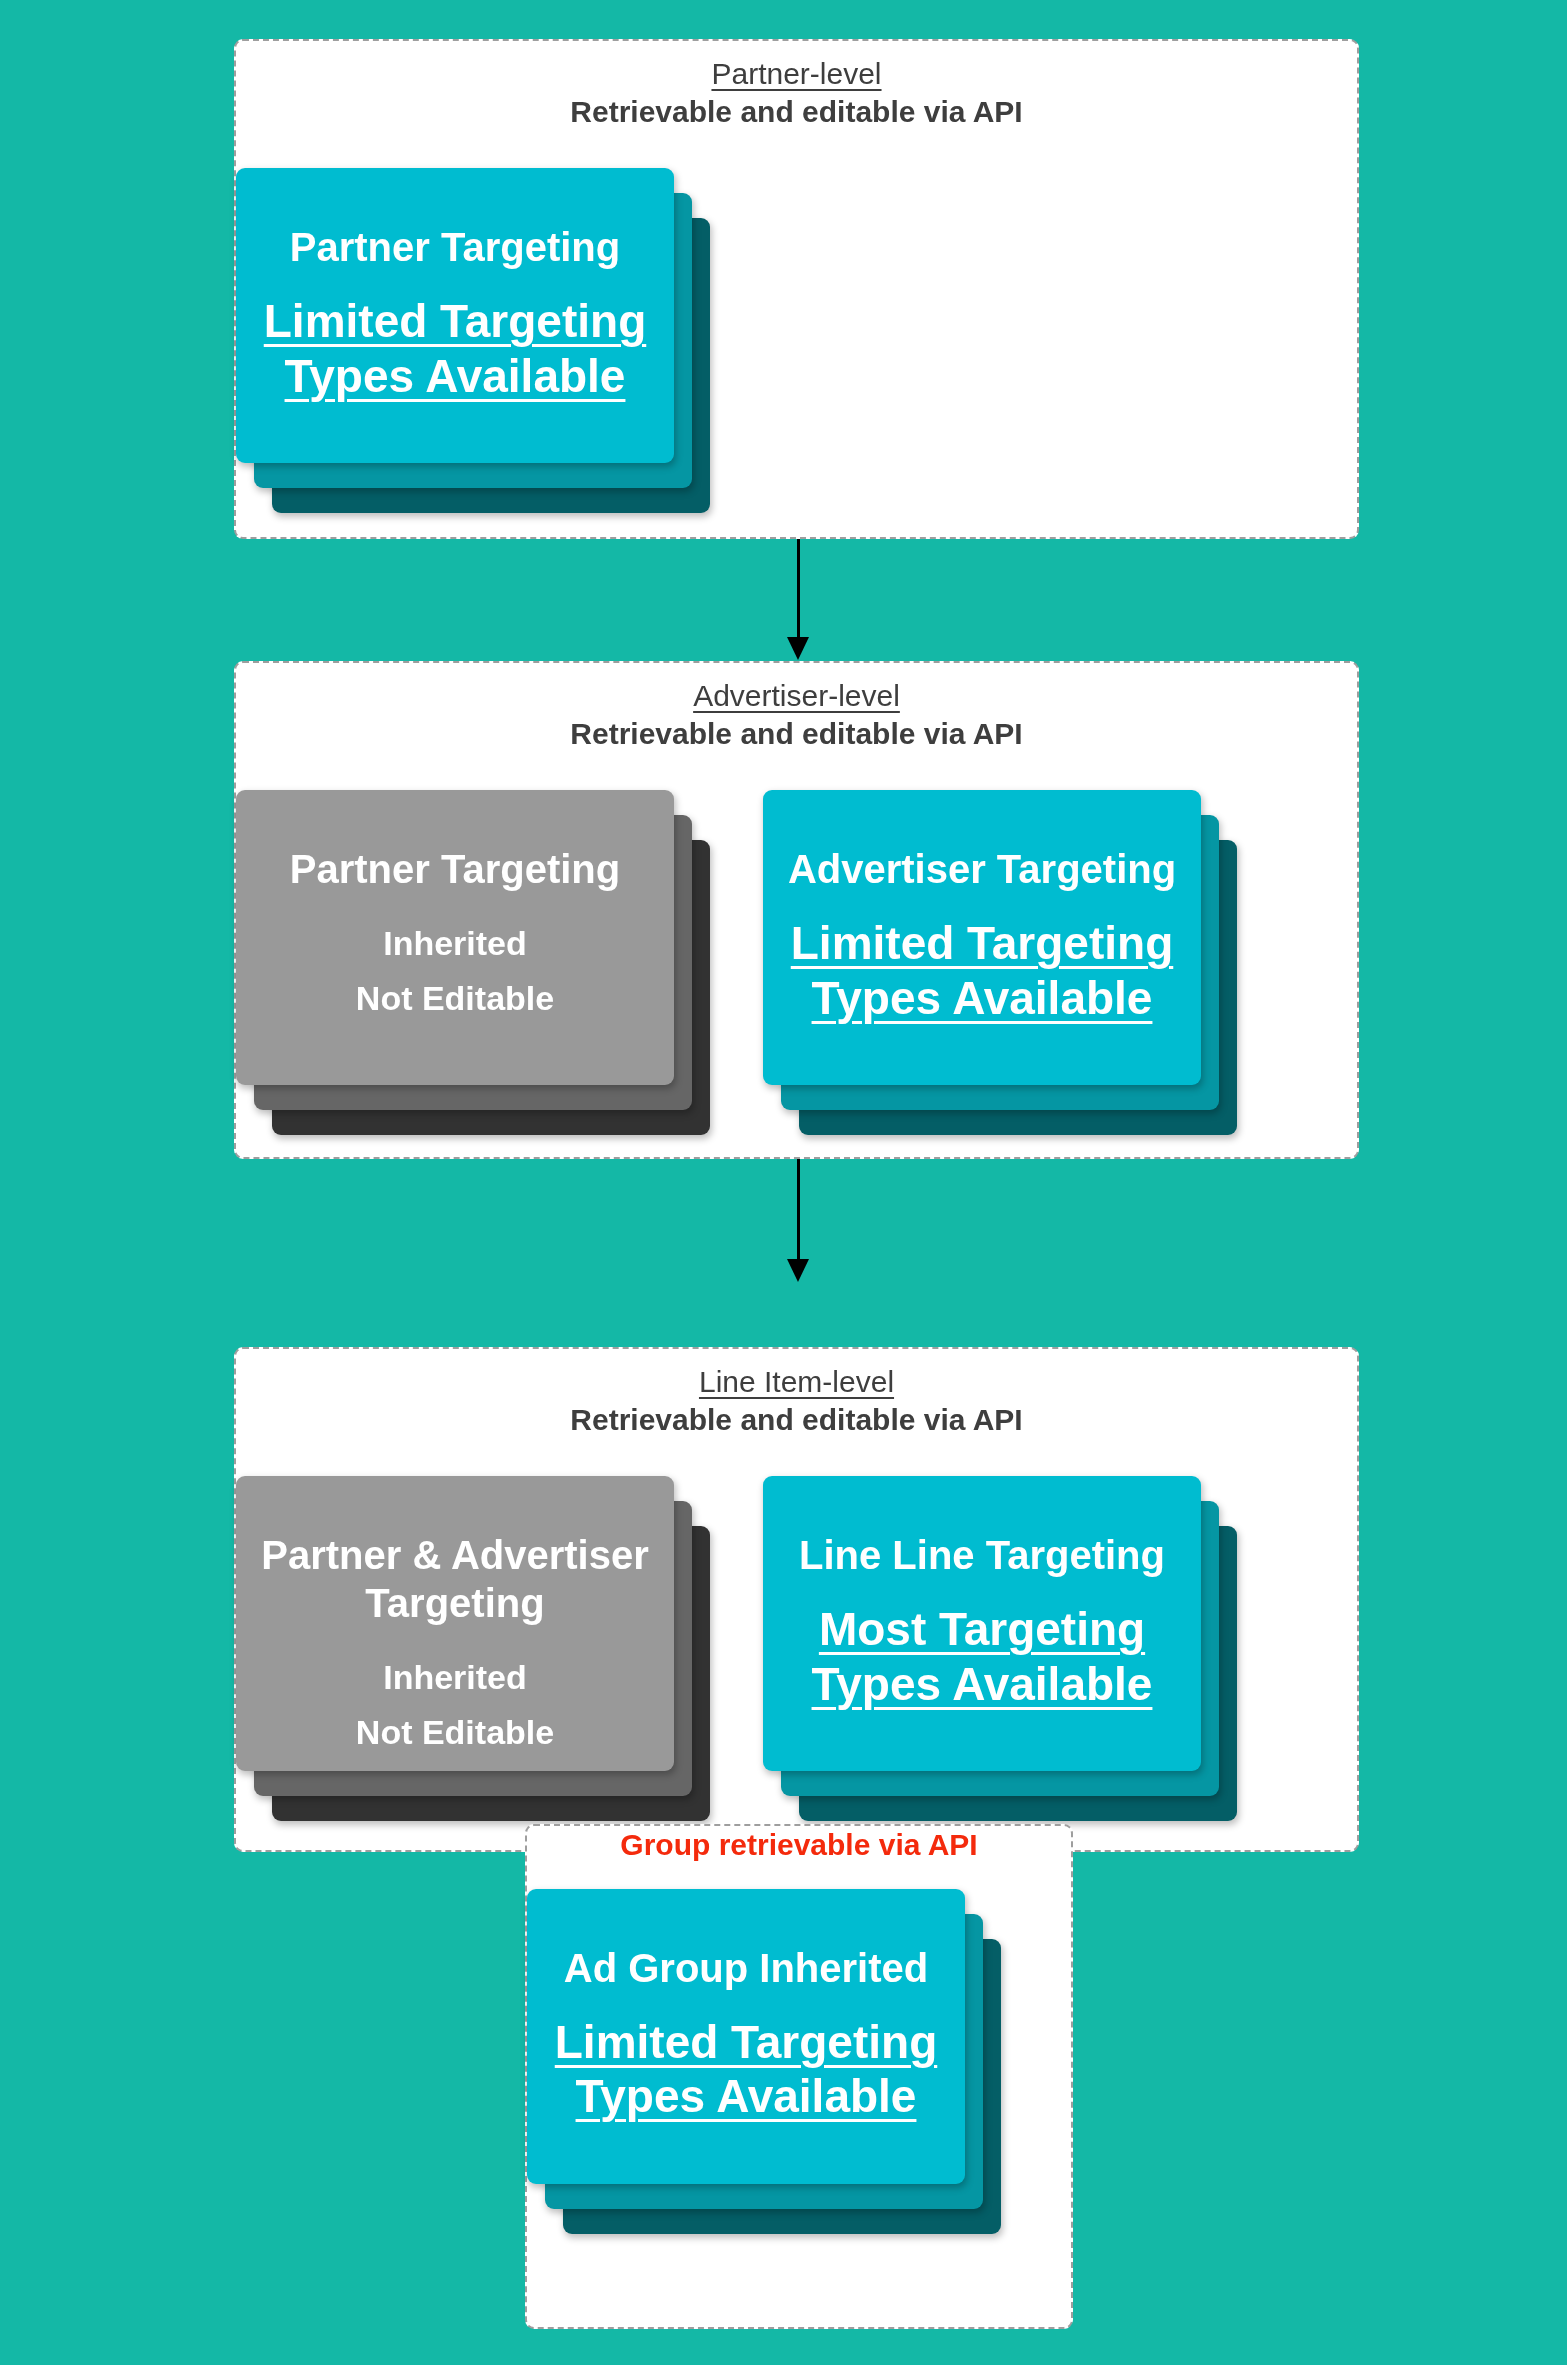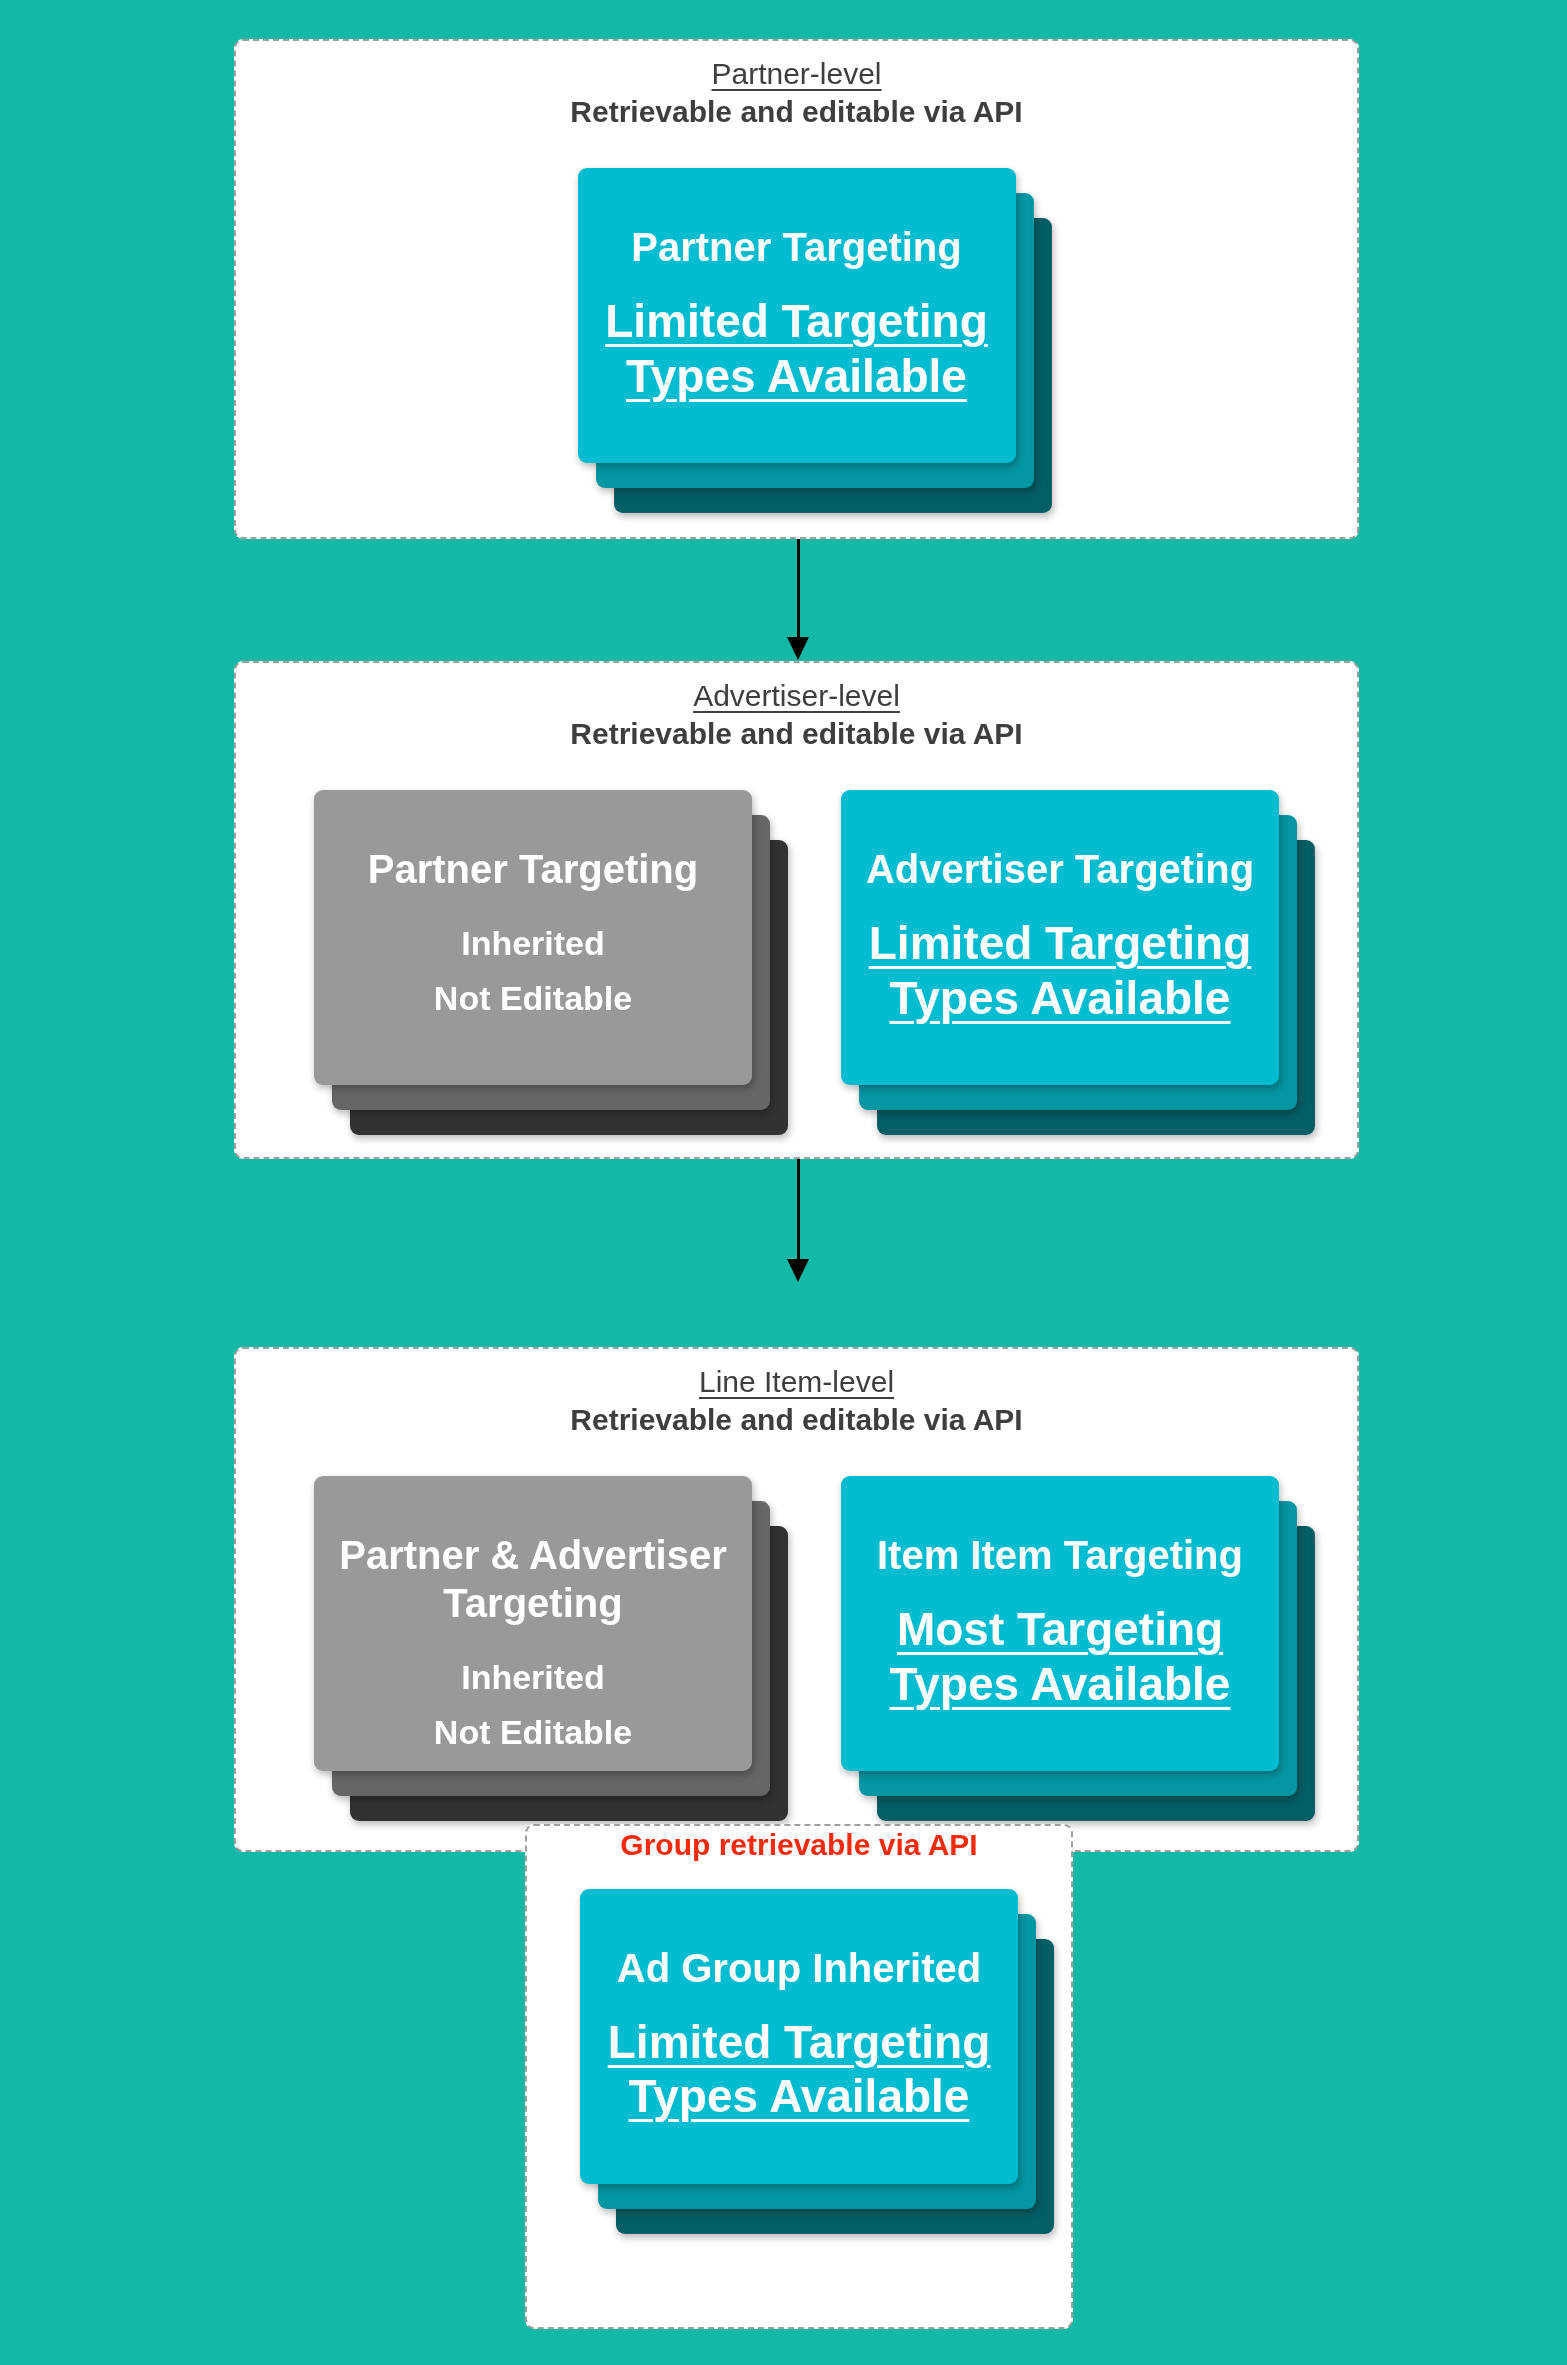--- a/index.html
+++ b/index.html
@@ -31,21 +31,20 @@
   }
   .sec-sub{
     font-size:30px;
     font-weight:700;
     line-height:1.25;
     color:var(--heading);
   }
   .sec-sub.red{color:var(--warning-red);}
   .cards{
     display:flex;
-    justify-content:center;
     gap:89px;
     margin-top:38px;
   }
   .cards.tight{margin-top:25px;}
   .stack{
     position:relative;
     width:438px;height:295px;
     flex:0 0 auto;
   }
   .layer{
@@ -172,21 +171,21 @@
         <div class="layer l1">
           <div class="card-title">Partner &amp; Advertiser Targeting</div>
           <div class="card-line first">Inherited</div>
           <div class="card-line">Not Editable</div>
         </div>
       </div>
       <div class="stack teal">
         <div class="layer l3"></div>
         <div class="layer l2"></div>
         <div class="layer l1">
-          <div class="card-title">Item Item Targeting</div>
+          <div class="card-title">Line Line Targeting</div>
           <div class="card-sub">Most Targeting Types Available</div>
         </div>
       </div>
     </div>
   </section>
 
   <section class="panel" style="left:525px;top:1824px;width:548px;height:505px">
     <div class="sec-sub red">Group retrievable via API</div>
     <div class="cards tight">
       <div class="stack teal">

